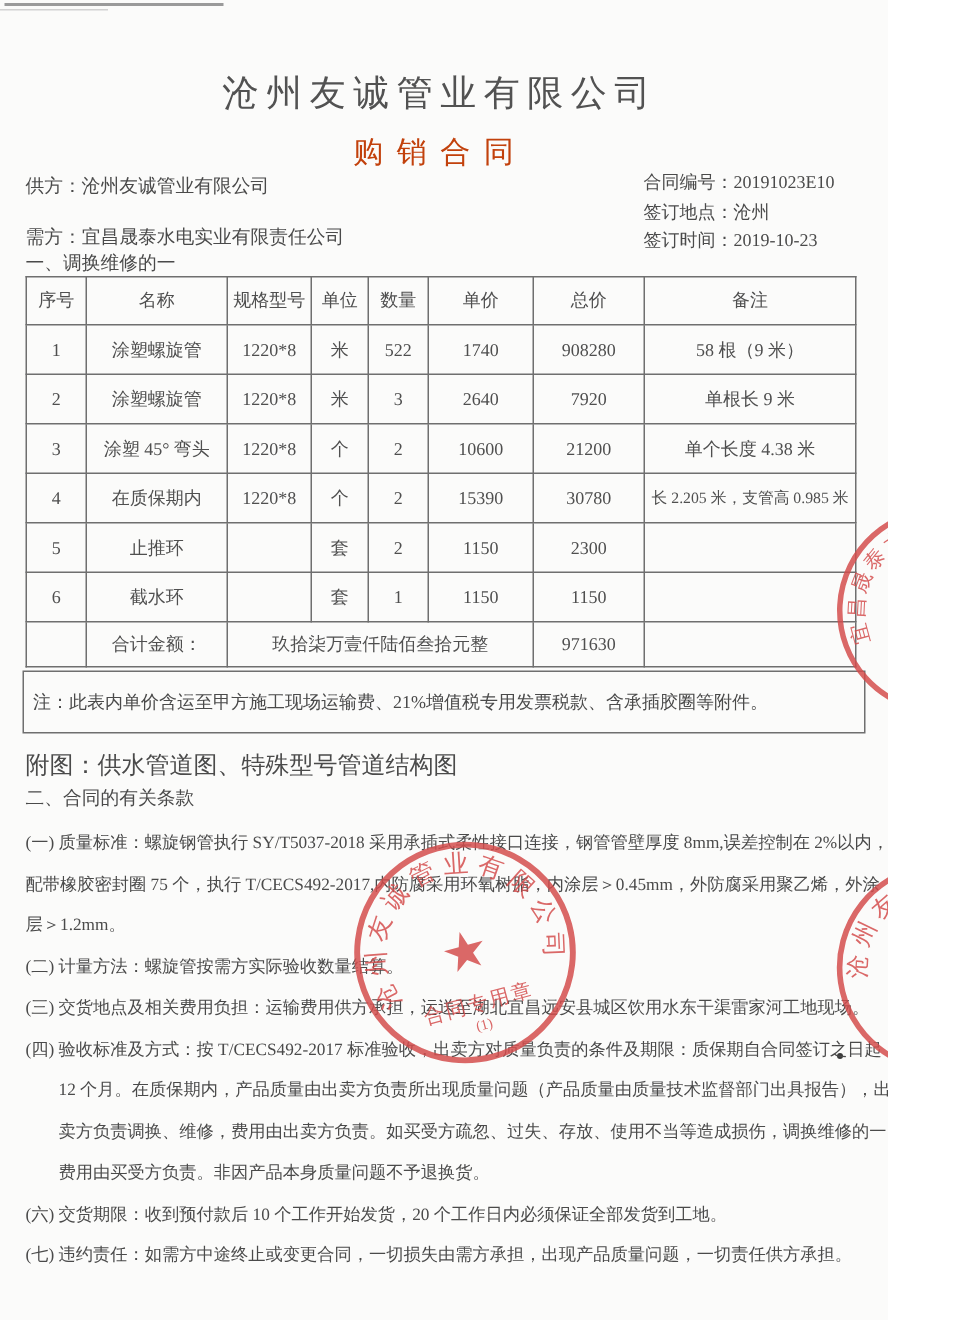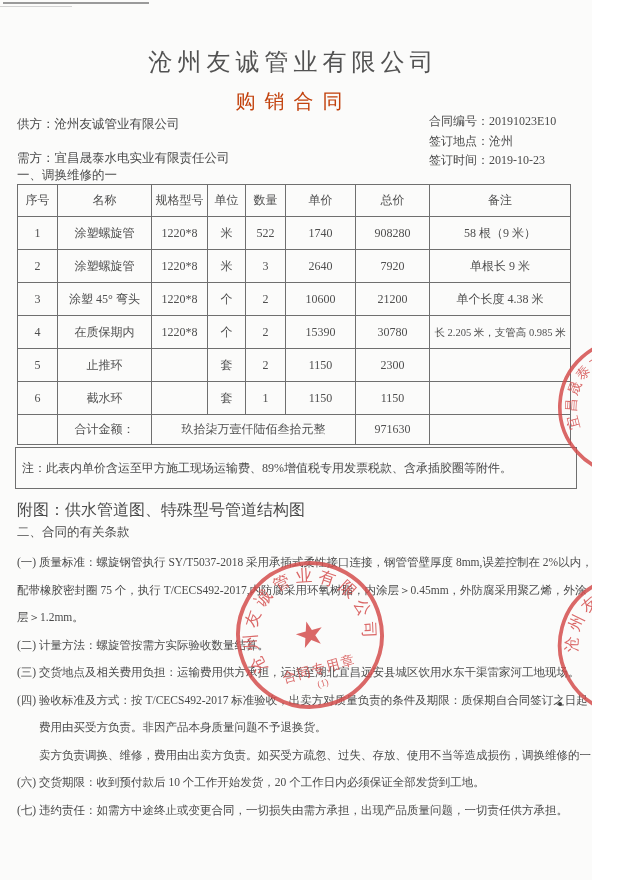--- a/index.html
+++ b/index.html
@@ -173,34 +173,35 @@
           <td></td>
           <td>合计金额：</td>
           <td colspan="4">玖拾柒万壹仟陆佰叁拾元整</td>
           <td>971630</td>
           <td></td>
         </tr>
       </tbody>
     </table>
   </div>
 
-  <div class="notebox">注：此表内单价含运至甲方施工现场运输费、89%增值税专用发票税款、含承插胶圈等附件。</div>
+  <div class="notebox">注：此表内单价含运至甲方施工现场运输费、21%增值税专用发票税款、含承插胶圈等附件。</div>
   <div class="attach">附图：供水管道图、特殊型号管道结构图</div>
 
   <div class="sec-heading sec2">二、合同的有关条款</div>
 
   <div class="clauses">
     <div class="cline">(一) 质量标准：螺旋钢管执行 SY/T5037-2018 采用承插式柔性接口连接，钢管管壁厚度 8mm,误差控制在 2%以内，</div>
     <div class="cline">配带橡胶密封圈 75 个，执行 T/CECS492-2017,内防腐采用环氧树脂，内涂层＞0.45mm，外防腐采用聚乙烯，外涂</div>
     <div class="cline">层＞1.2mm。</div>
     <div class="cline">(二) 计量方法：螺旋管按需方实际验收数量结算。</div>
     <div class="cline">(三) 交货地点及相关费用负担：运输费用供方承担，运送至湖北宜昌远安县城区饮用水东干渠雷家河工地现场。</div>
     <div class="cline">(四) 验收标准及方式：按 T/CECS492-2017 标准验收，出卖方对质量负责的条件及期限：质保期自合同签订之日起</div>
+    <div class="cline ind">12 个月。在质保期内，产品质量由出卖方负责所出现质量问题（产品质量由质量技术监督部门出具报告），出</div>
+    <div class="cline ind">卖方负责调换、维修，费用由出卖方负责。如买受方疏忽、过失、存放、使用不当等造成损伤，调换维修的一</div>
     <div class="cline ind">费用由买受方负责。非因产品本身质量问题不予退换货。</div>
-    <div class="cline ind">卖方负责调换、维修，费用由出卖方负责。如买受方疏忽、过失、存放、使用不当等造成损伤，调换维修的一</div>
     <div class="cline">(六) 交货期限：收到预付款后 10 个工作开始发货，20 个工作日内必须保证全部发货到工地。</div>
     <div class="cline">(七) 违约责任：如需方中途终止或变更合同，一切损失由需方承担，出现产品质量问题，一切责任供方承担。</div>
   </div>
 
   <svg class="stamp stamp-a" viewBox="0 0 200 200">
     <circle class="ring" cx="100" cy="100" r="92"></circle>
     <path id="arc-a" d="M 42.7 140.2 A 70 70 0 1 1 157.3 140.2" fill="none"></path>
     <text class="ringtext-sm" text-anchor="middle"><textPath href="#arc-a" startOffset="50%">宜昌晟泰水电实业</textPath></text>
     <text class="star" x="100" y="115" text-anchor="middle">★</text>
     <text class="clabel" x="100" y="152" text-anchor="middle">合同</text>

